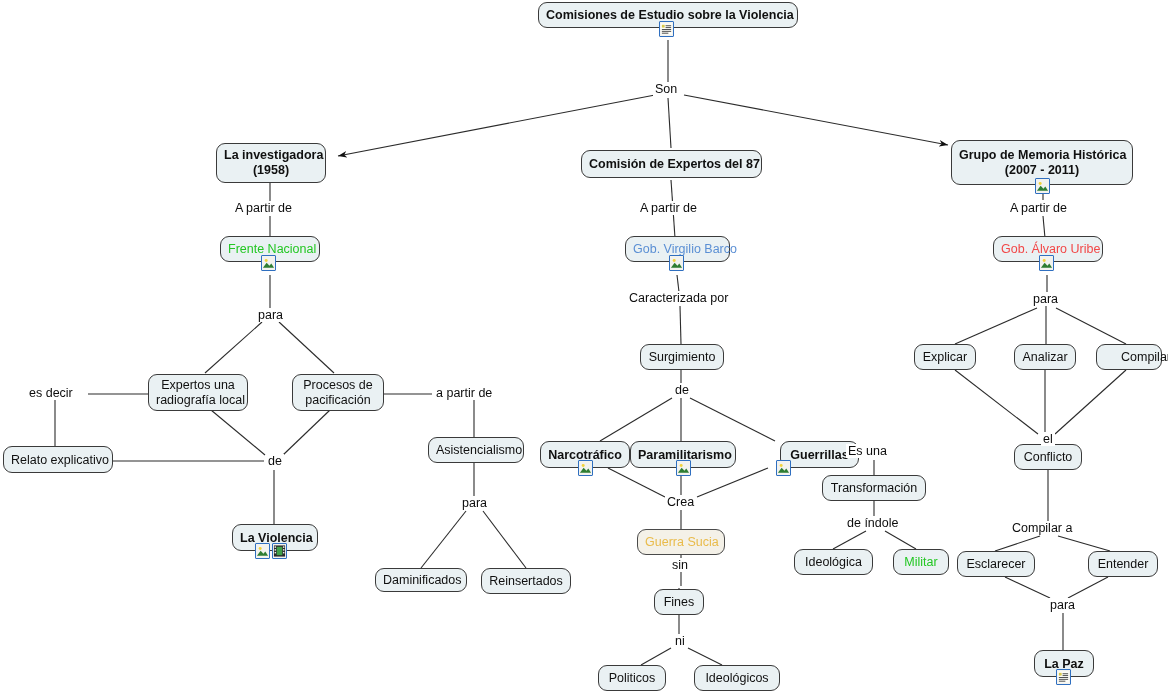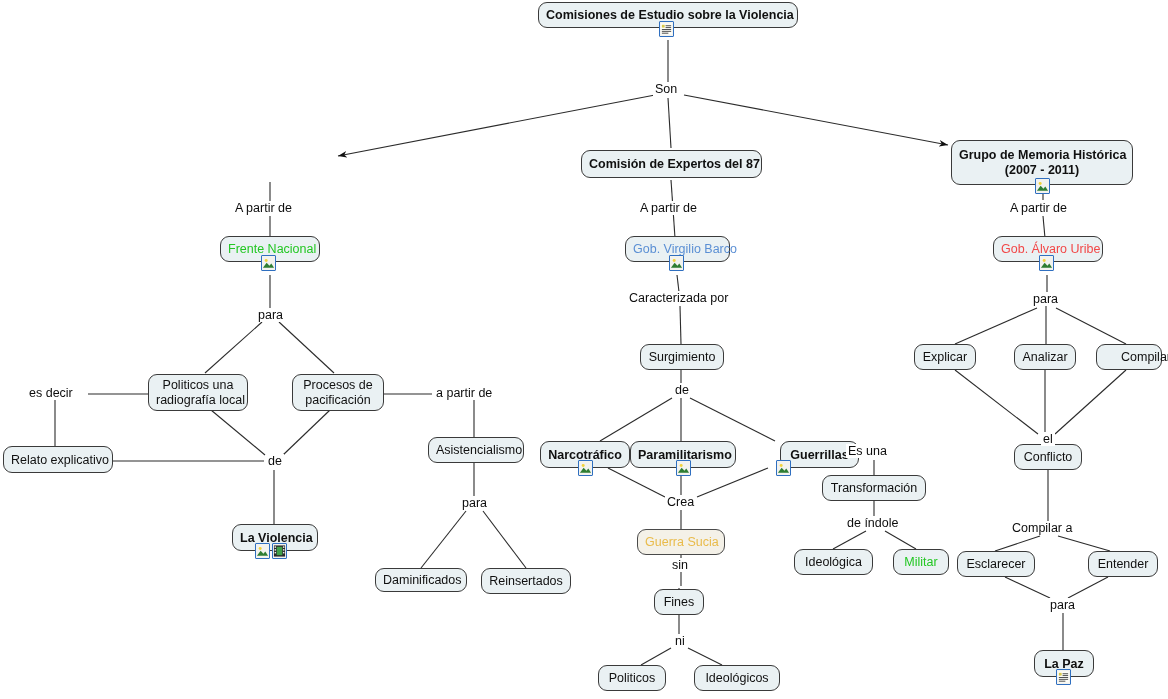--- a/index.html
+++ b/index.html
@@ -180,20 +180,24 @@
           <rect x="2" y="2.5" width="3" height="3" fill="#d8c84a"></rect>
           <rect x="6" y="3" width="6" height="1" fill="#444"></rect>
           <rect x="6" y="5" width="6" height="1" fill="#444"></rect>
           <rect x="2" y="7" width="10" height="1" fill="#444"></rect>
           <rect x="2" y="9" width="10" height="1" fill="#444"></rect>
           <rect x="2" y="11" width="7" height="1" fill="#444"></rect>
         </svg>
     </span>
   </div>
 
+  <div class="node bold two-line" style="left:216px;top:143px;width:110px;height:40px;flex-direction:column;">
+    <span class="txt">La investigadora</span>
+    <span class="txt">(1958)</span>
+  </div>
 
   <div class="node bold" style="left:581px;top:150px;width:181px;height:28px;">
     <span class="txt">Comisión de Expertos del 87</span>
   </div>
 
   <div class="node bold two-line" style="left:951px;top:140px;width:182px;height:45px;flex-direction:column;">
     <span class="txt">Grupo de Memoria Histórica</span>
     <span class="txt">(2007 - 2011)</span>
   </div>
   <div class="icons" style="left:1035px;top:178px;">
@@ -239,21 +243,21 @@
     <span class="ico">
       <svg viewBox="0 0 14 14">
           <rect x="1" y="1" width="12" height="12" fill="#f2f2ee"></rect>
           <circle cx="4.5" cy="4.3" r="1.6" fill="#f2d33a"></circle>
           <path d="M1 12 L5 6.6 L8 10 L10 7.6 L13 12 Z" fill="#2e7d32"></path>
         </svg>
     </span>
   </div>
 
   <div class="node two-line" style="left:148px;top:374px;width:100px;height:37px;flex-direction:column;">
-    <span class="txt">Politicos una</span>
+    <span class="txt">Expertos una</span>
     <span class="txt">radiografía local</span>
   </div>
 
   <div class="node two-line" style="left:292px;top:374px;width:92px;height:37px;flex-direction:column;">
     <span class="txt">Procesos de</span>
     <span class="txt">pacificación</span>
   </div>
 
   <div class="node" style="left:3px;top:446px;width:110px;height:27px;">
     <span class="txt">Relato explicativo</span>

